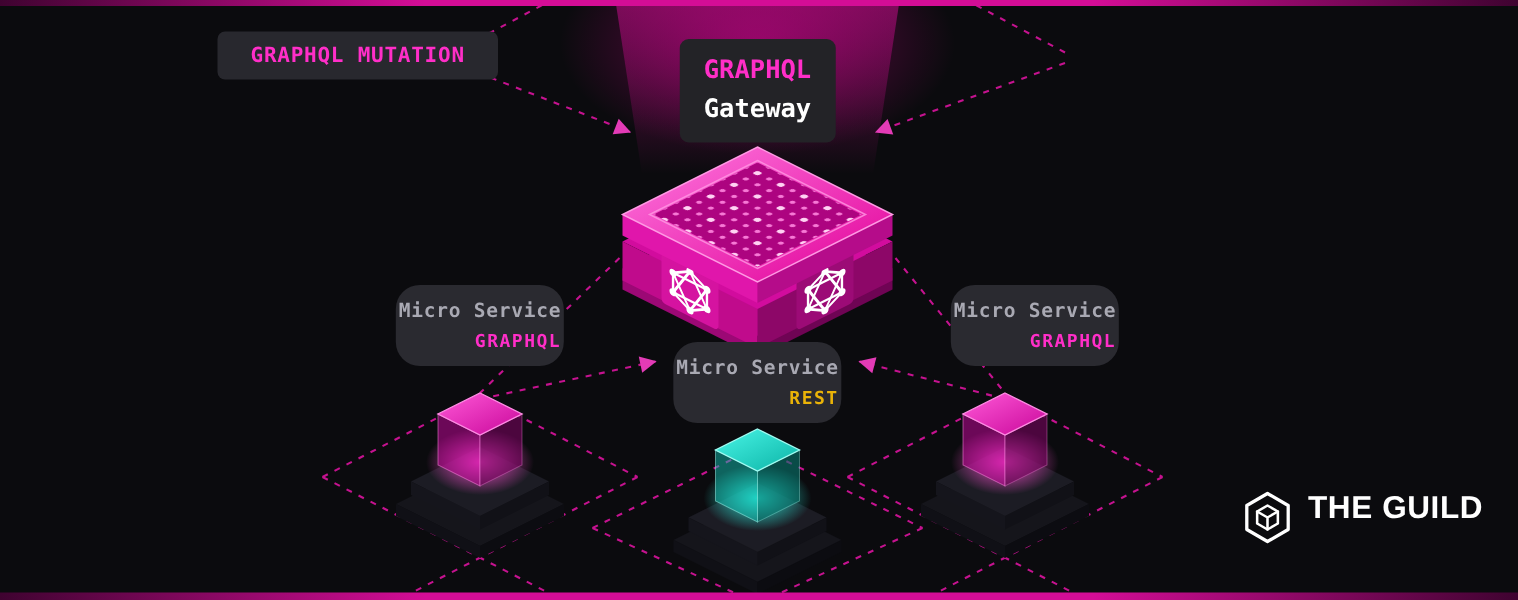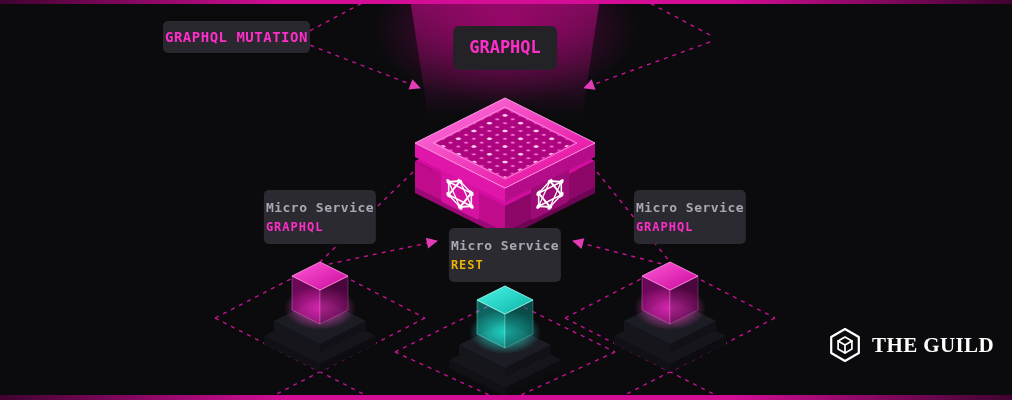--- a/index.html
+++ b/index.html
@@ -19,44 +19,44 @@
     background:radial-gradient(ellipse at center,rgba(225,0,152,.45),rgba(225,0,152,0) 70%);}
 
   .wires{position:absolute;left:0;top:0;}
 
   .cube{position:absolute;}
   .cube.center{left:405px;top:86px;}
   .cube.left{left:258px;top:246px;}
   .cube.right{left:608px;top:246px;}
   .cube.rest{left:443px;top:270px;}
 
-  .chip{position:absolute;background:#28282e;border-radius:5px;padding:8px 2px;
-    font-size:14px;font-weight:bold;letter-spacing:.5px;color:#ff2ec8;white-space:nowrap;margin-left:18px;}
+  .chip{position:absolute;background:#28282e;border-radius:5px;padding:8px 22px;
+    font-size:14px;font-weight:bold;letter-spacing:.5px;color:#ff2ec8;white-space:nowrap;}
   .chip-mutation{left:145px;top:21px}
   .chip-query{left:703px;top:21px}
 
   .gateway-chip{position:absolute;left:505px;top:26px;transform:translateX(-50%);
     background:#232327;border-radius:6px;padding:9px 16px;font-size:17px;font-weight:bold;
     line-height:1.5;text-align:left;white-space:nowrap;}
   .gateway-chip span{display:block}
   .gateway-chip .l1{color:#ff2ec8}
   .gateway-chip .l2{color:#ffffff}
 
-  .svc{position:absolute;background:#2a2a30;border-radius:5px;padding:8px 2px;
-    text-align:left;line-height:1.5;white-space:nowrap;}
+  .svc{position:absolute;background:#2a2a30;border-radius:16px;padding:8px 2px;
+    text-align:right;line-height:1.5;white-space:nowrap;}
   .svc .t{display:block;color:#a9a9b3;font-size:13px;font-weight:bold;letter-spacing:.5px}
   .svc .s{display:block;font-size:12px;font-weight:bold;letter-spacing:1px}
   .svc-left{left:320px;top:190px;transform:translateX(-50%)}
   .svc-right{left:690px;top:190px;transform:translateX(-50%)}
   .svc-rest{left:505px;top:228px;transform:translateX(-50%)}
   .s-graphql{color:#ff2ec8}
   .s-rest{color:#eab308}
 
-  .brand{position:absolute;left:827px;top:327px;display:flex;align-items:center;gap:9px;
-    color:#fff;font-family:Liberation Serif, serif;font-weight:bold;font-size:21px;
+  .brand{position:absolute;left:827px;top:327px;display:flex;gap:9px;
+    color:#fff;font-family:Liberation Sans, sans-serif;font-weight:bold;font-size:21px;
     letter-spacing:.4px;white-space:nowrap;}
 </style>
 </head>
 <body>
 
 <div class="stage">
 
   <div class="beam"></div>
   <div class="glow"></div>
 
@@ -222,20 +222,21 @@
     <polygon points="90,30 62,44 62,78 90,64" fill="rgba(8,120,112,0.6)" stroke="rgba(159,252,242,0.35)" stroke-width="0.7"></polygon>
     <polygon points="62,16 90,30 62,44 34,30" fill="url(#tg-top)" stroke="#9ffcf2" stroke-width="0.9"></polygon>
   </svg>
 
   <div class="chip chip-mutation">
     <span>GRAPHQL MUTATION</span>
   </div>
 
   <div class="gateway-chip">
     <span class="l1">GRAPHQL</span>
+    <span class="l2">Gateway</span>
   </div>
 
   <div class="svc svc-left">
     <span class="t">Micro Service</span>
     <span class="s s-graphql">GRAPHQL</span>
   </div>
   <div class="svc svc-rest">
     <span class="t">Micro Service</span>
     <span class="s s-rest">REST</span>
   </div>

